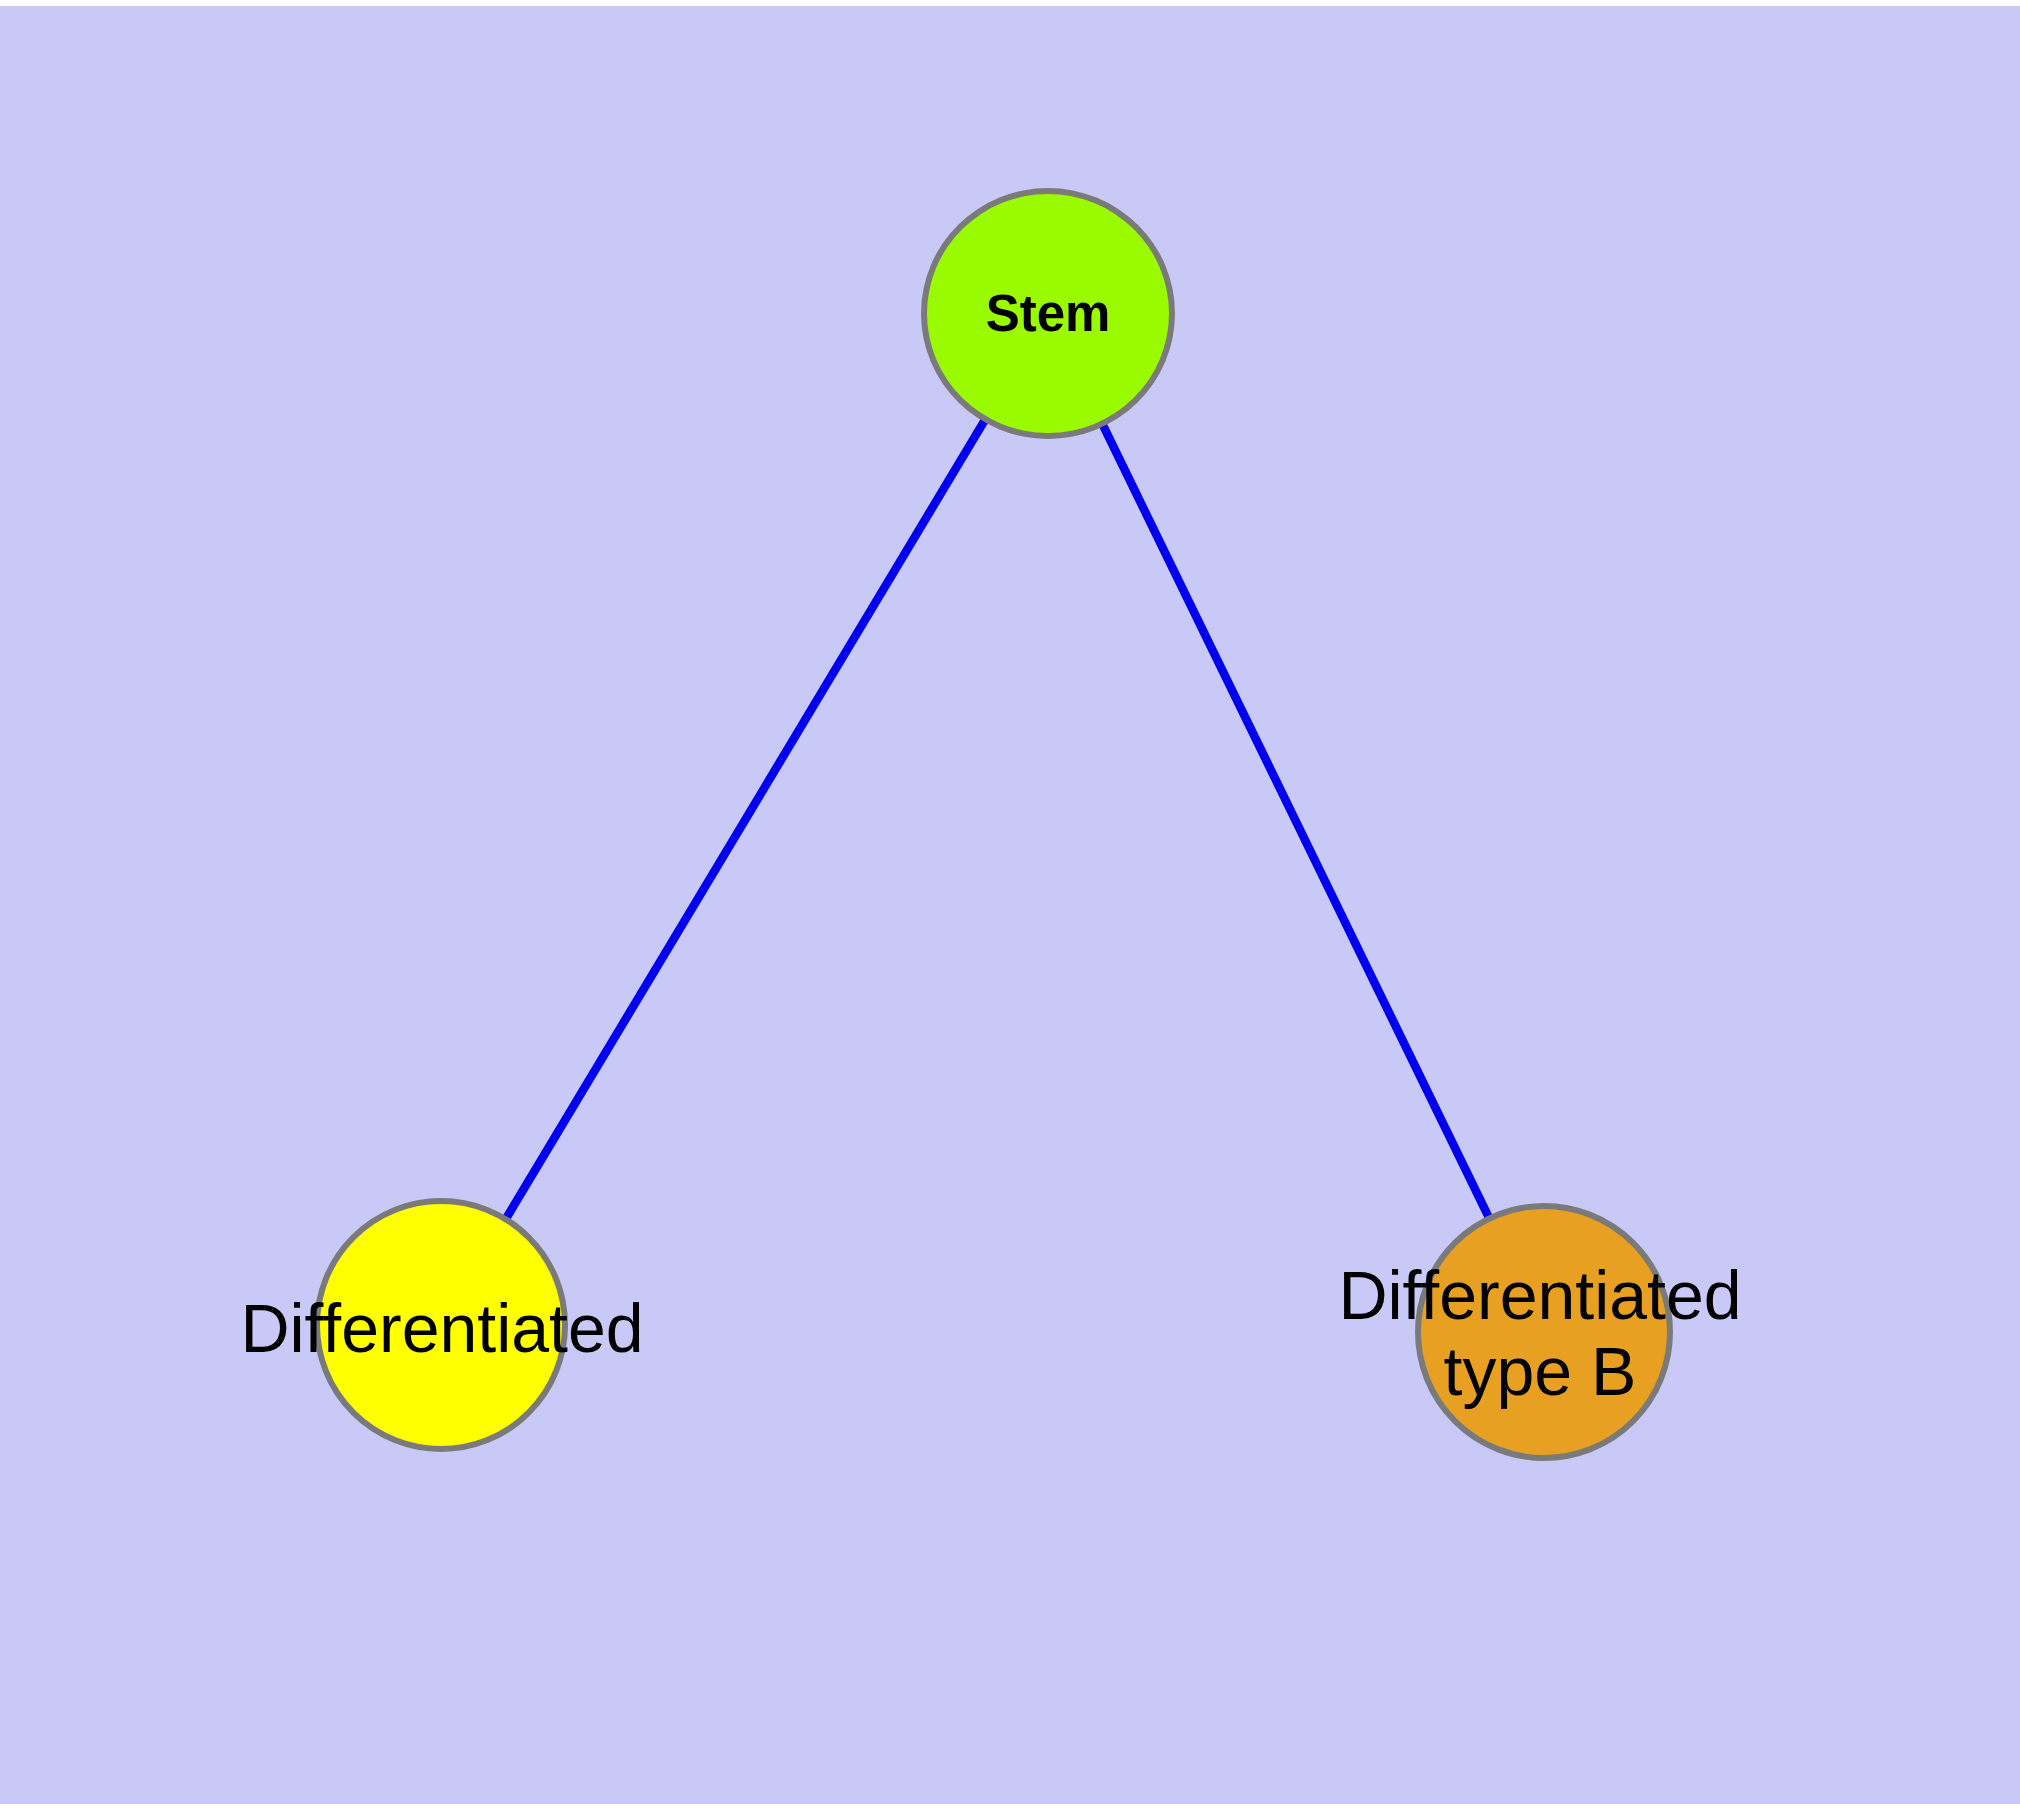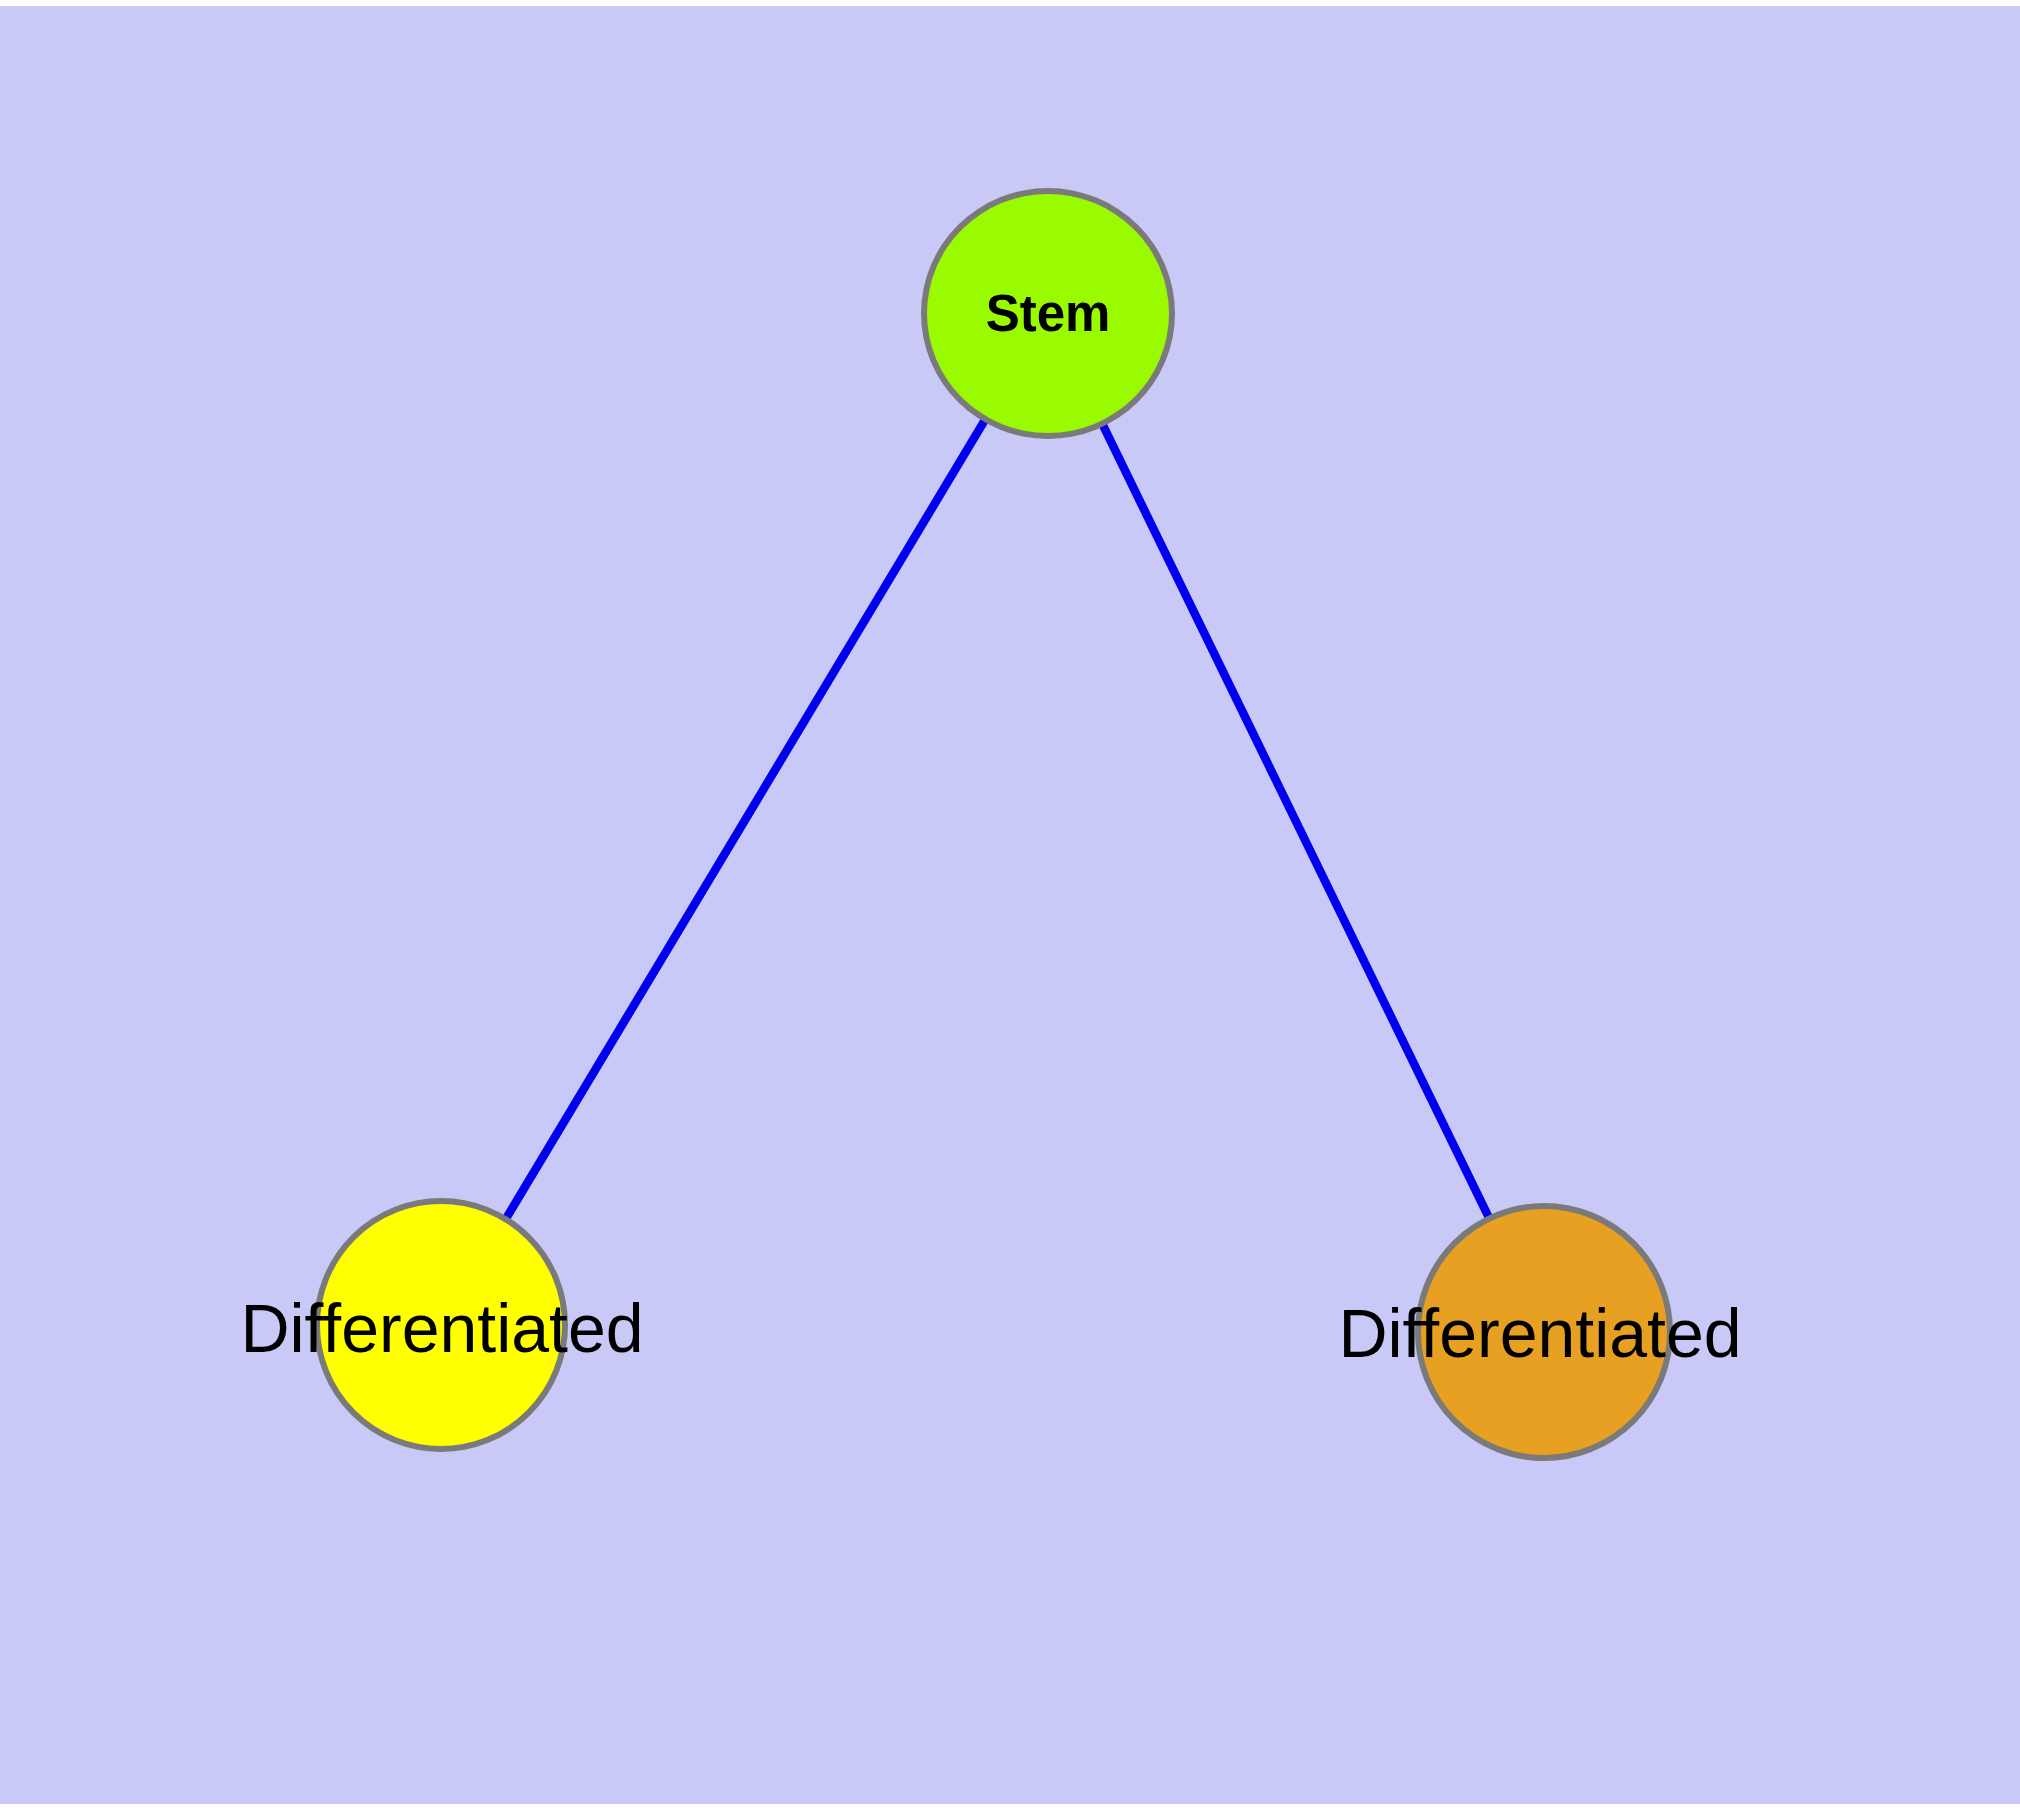--- a/index.html
+++ b/index.html
@@ -104,16 +104,17 @@
   <div class="node node-type-a" style="background-color: rgb(255, 255, 0); border-color: rgb(122, 122, 122);"></div>
 
   <div class="node node-type-b" style="background-color: rgb(231, 160, 33); border-color: rgb(122, 122, 122);"></div>
 
   <div class="node-label-multi label-type-a" style="color: rgb(0, 0, 0);">
     <div>Differentiated</div>
   </div>
 
   <div class="node-label-multi label-type-b" style="color: rgb(0, 0, 0);">
     <div>Differentiated</div>
+    <div>type B</div>
   </div>
 
 </div>
 
 
 </body></html>

